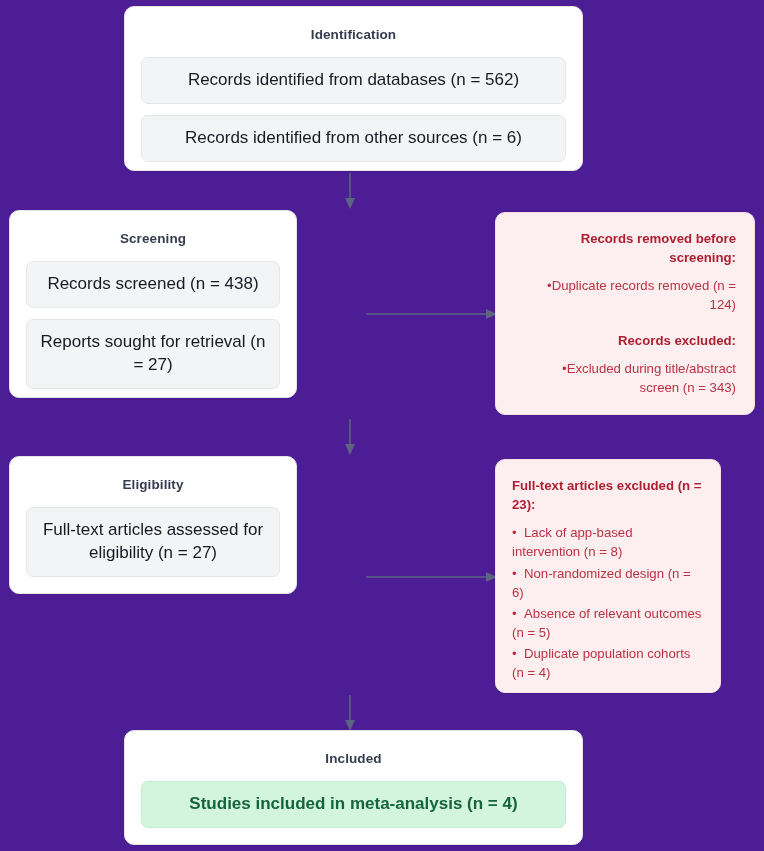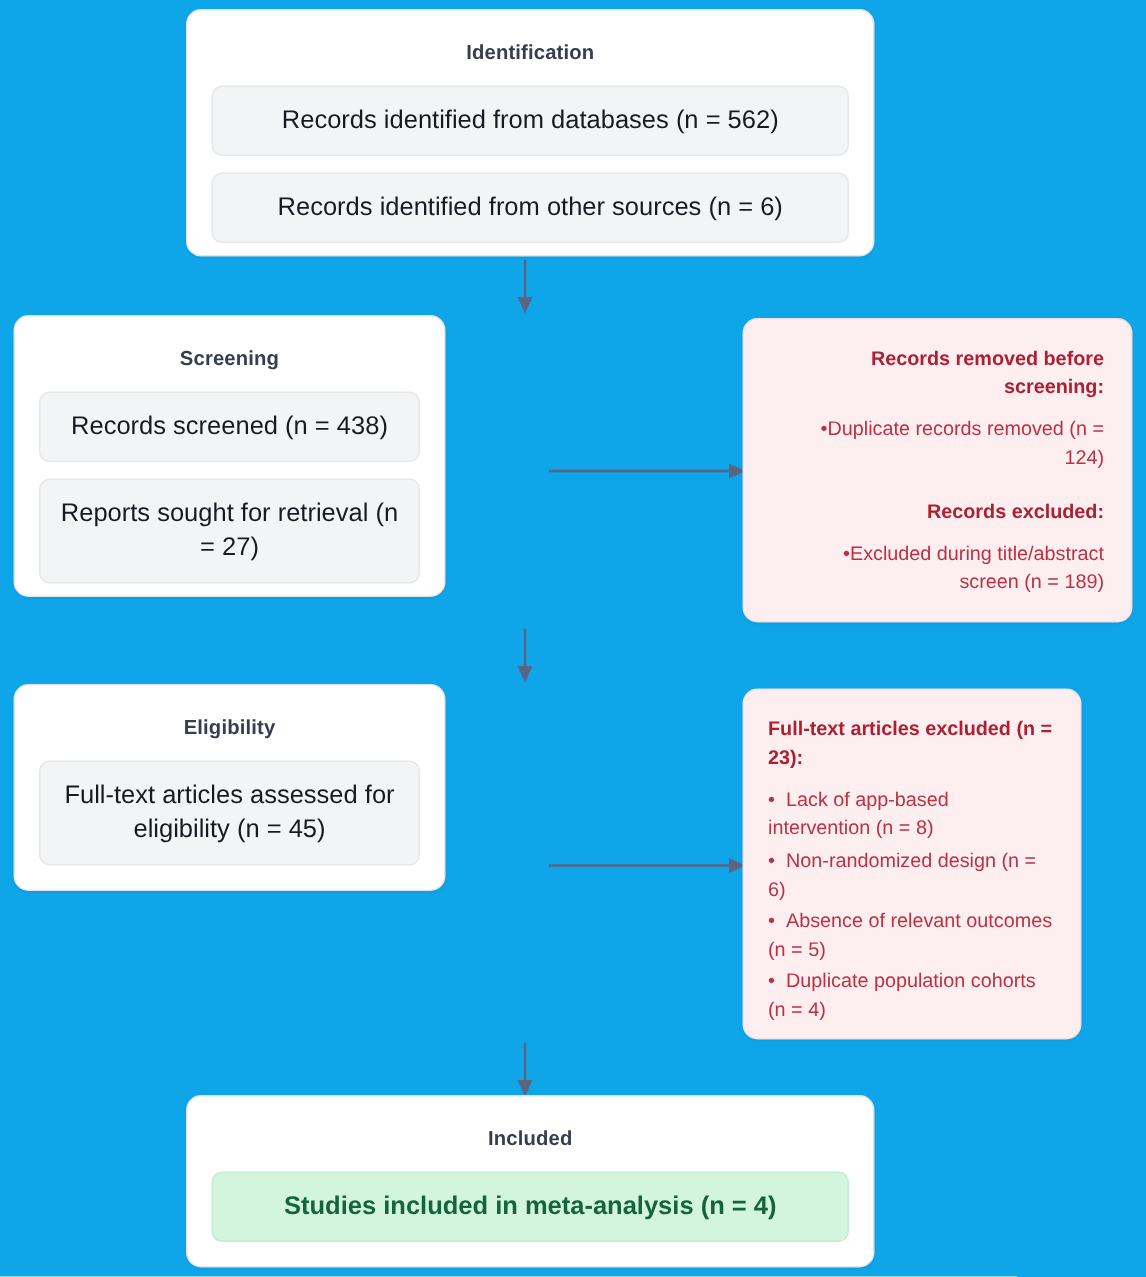--- a/index.html
+++ b/index.html
@@ -11,21 +11,21 @@
   body {
     font-family: "Liberation Sans", sans-serif;
     -webkit-font-smoothing: antialiased;
   }
 
   #diagram {
     position: relative;
     width: 764px;
     height: 851px;
     overflow: hidden;
-    background: #0ea5e9;
+    background: #4c1d95;
   }
 
   
   .panel {
     position: absolute;
     box-sizing: border-box;
     background: #ffffff;
     border: 1px solid #e3e5e9;
     border-radius: 10px;
     box-shadow: 0 1px 2px rgba(20, 24, 40, 0.05);
@@ -149,32 +149,32 @@
     <polygon points="131,9 120,4 120,14"></polygon>
   </svg>
 
   <div class="panel excl" id="panel-excl-screening">
     <div class="excl-head">Records removed before screening:</div>
     <ul class="excl-list">
       <li>Duplicate records removed (n = 124)</li>
     </ul>
     <div class="excl-head spaced">Records excluded:</div>
     <ul class="excl-list">
-      <li>Excluded during title/abstract screen (n = 189)</li>
+      <li>Excluded during title/abstract screen (n = 343)</li>
     </ul>
   </div>
 
   <svg class="conn" id="arrow-screening-to-eligibility" width="24" height="37" viewBox="0 0 24 37" style="left:338px; top:419px;">
     <line x1="12" y1="0" x2="12" y2="27"></line>
     <polygon points="12,36 7,25 17,25"></polygon>
   </svg>
 
   <div class="panel" id="panel-eligibility">
     <div class="panel-title">Eligibility</div>
-    <div class="item">Full-text articles assessed for eligibility (n = 45)</div>
+    <div class="item">Full-text articles assessed for eligibility (n = 27)</div>
   </div>
 
   <svg class="conn" id="arrow-elig-to-excl" width="132" height="18" viewBox="0 0 132 18">
     <line x1="0" y1="9" x2="122" y2="9"></line>
     <polygon points="131,9 120,4 120,14"></polygon>
   </svg>
 
   <div class="panel excl" id="panel-excl-fulltext">
     <div class="excl-head">Full-text articles excluded (n = 23):</div>
     <ul class="excl-list">

